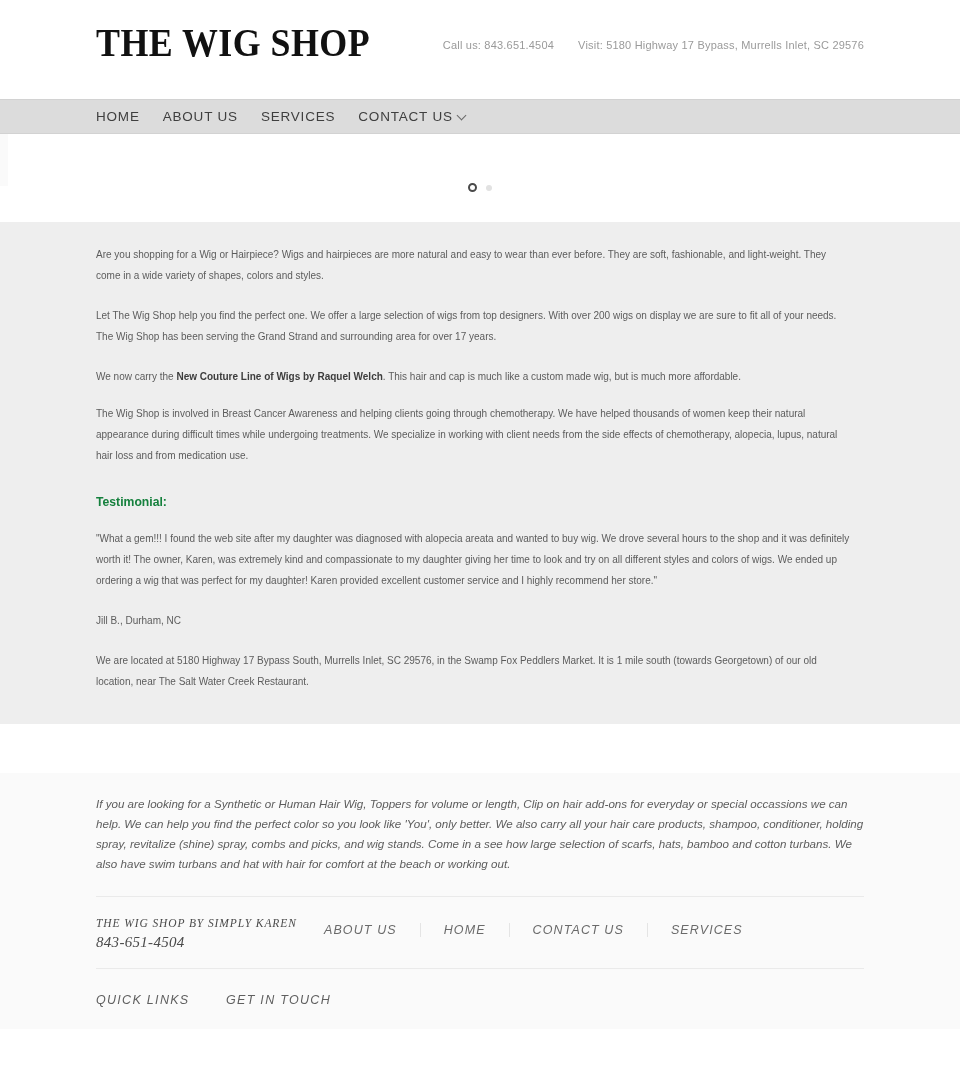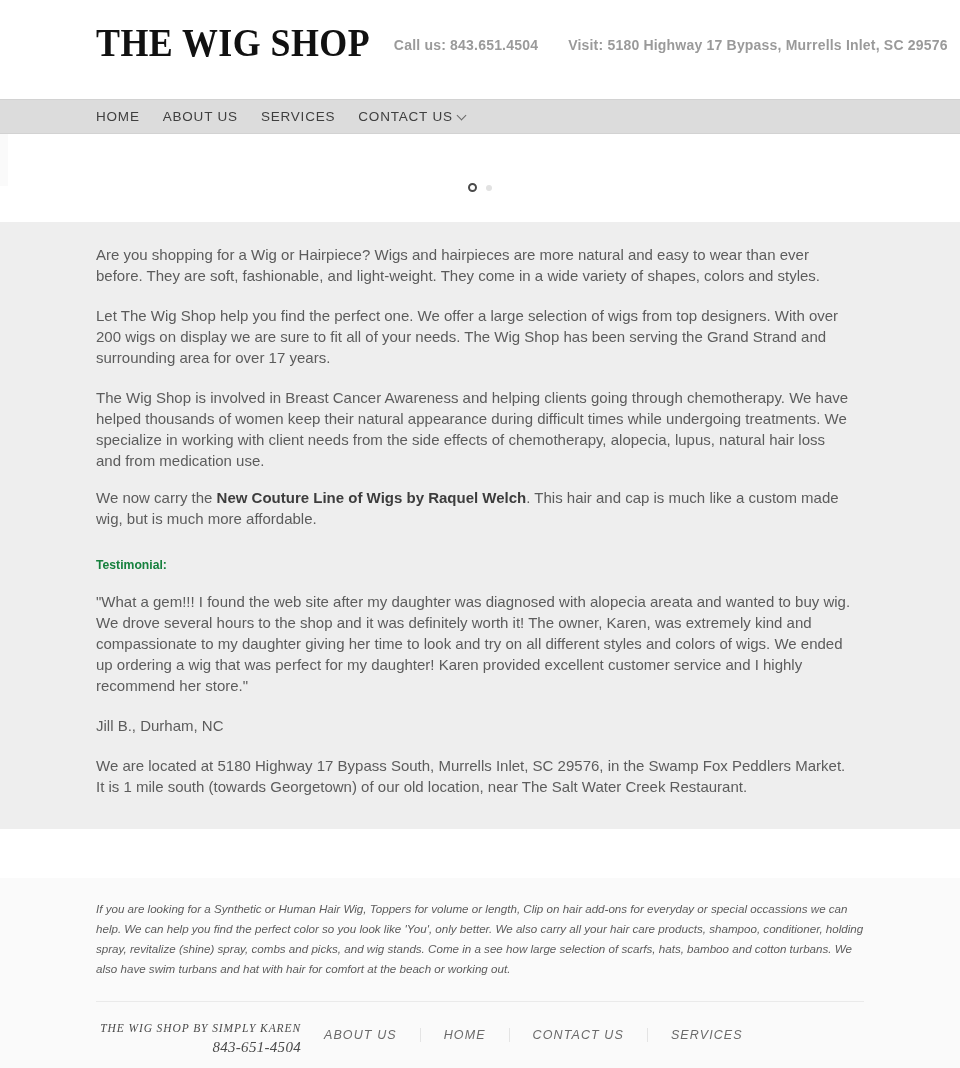--- a/index.html
+++ b/index.html
@@ -32,27 +32,27 @@
     font-weight: bold;
     font-size: 39px;
     letter-spacing: 0.5px;
     color: #111111;
     line-height: 1;
     transform: scaleX(0.92);
     transform-origin: left center;
     white-space: nowrap;
   }
   .header-contact {
-    font-size: 14px;
-    font-weight: bold;
+    font-size: 11px;
+    font-weight: normal;
     color: #9a9a9a;
     letter-spacing: 0.2px;
     white-space: nowrap;
     display: flex;
-    gap: 30px;
+    gap: 24px;
     padding-top: 4px;
   }
   .header-contact span { display: inline-block; }
 
   
   .site-nav {
     background: #dcdcdc;
     height: 35px;
     border-top: 1px solid #d2d2d2;
     border-bottom: 1px solid #d2d2d2;
@@ -127,21 +127,21 @@
     background: #e2e2e2;
     width: 6px; height: 6px;
   }
 
   
   .main-section {
     background: #eeeeee;
     padding: 22px 0 32px 0;
   }
   .main-section p {
-    font-size: 15px;
+    font-size: 10px;
     line-height: 21px;
     color: #5c5c5c;
     margin: 0 12px 19px 0;
   }
   .main-section p.tight { margin-bottom: 16px; }
   .main-section b { color: #3d3d3d; font-weight: bold; }
   .testi-head {
     font-size: 12.2px;
     font-weight: bold;
     color: #15803d;
@@ -155,21 +155,21 @@
     background: #fafafa;
     padding: 21px 0 0 0;
     font-style: italic;
   }
   .footer-intro {
     font-size: 11.6px;
     line-height: 20px;
     color: #5c5c5c;
     margin: 0 0 22px 0;
   }
-  .rule { border-top: 1px solid #eaeaea; text-align: right; }
+  .rule { border-top: 1px solid #eaeaea; }
 
   .footer-nav-row {
     display: flex;
     align-items: flex-start;
     padding: 18px 0 17px 0;
   }
   .footer-brand {
     width: 205px;
     flex: none;
   }
@@ -256,22 +256,22 @@
   <div class="slider-dots">
     <span class="dot active"></span>
     <span class="dot inactive"></span>
   </div>
 </section>
 
 <section class="main-section">
   <div class="inner">
     <p>Are you shopping for a Wig or Hairpiece? Wigs and hairpieces are more natural and easy to wear than ever before. They are soft, fashionable, and light-weight. They come in a wide variety of shapes, colors and styles.</p>
     <p>Let The Wig Shop help you find the perfect one. We offer a large selection of wigs from top designers. With over 200 wigs on display we are sure to fit all of your needs. The Wig Shop has been serving the Grand Strand and surrounding area for over 17 years.</p>
+    <p class="tight"><span>We now carry the </span><b>New Couture Line of Wigs by Raquel Welch</b><span>. This hair and cap is much like a custom made wig, but is much more affordable.</span></p>
     <p class="tight">The Wig Shop is involved in Breast Cancer Awareness and helping clients going through chemotherapy.  We have helped thousands of women keep their natural appearance during difficult times while undergoing treatments. We specialize in working with client needs from the side effects of chemotherapy, alopecia, lupus, natural hair loss and from medication use.</p>
-    <p class="tight"><span>We now carry the </span><b>New Couture Line of Wigs by Raquel Welch</b><span>. This hair and cap is much like a custom made wig, but is much more affordable.</span></p>
 
     <div class="testi-head">Testimonial:</div>
     <p>"What a gem!!!  I found the web site after my daughter was diagnosed with alopecia areata and wanted to buy wig.  We drove several hours to the shop and it was definitely worth it!  The owner, Karen, was extremely kind and compassionate to my daughter giving her time to look and try on all different styles and colors of wigs. We ended up ordering a wig that was perfect for my daughter!  Karen provided excellent customer service and I highly recommend her store."</p>
     <p>Jill B., Durham, NC</p>
     <p style="margin-bottom:0">We are located at 5180 Highway 17 Bypass South, Murrells Inlet, SC 29576, in the Swamp Fox Peddlers Market. It is 1 mile south (towards Georgetown) of our old location, near The Salt Water Creek Restaurant.</p>
   </div>
 </section>
 
 <div class="white-gap"></div>
 

